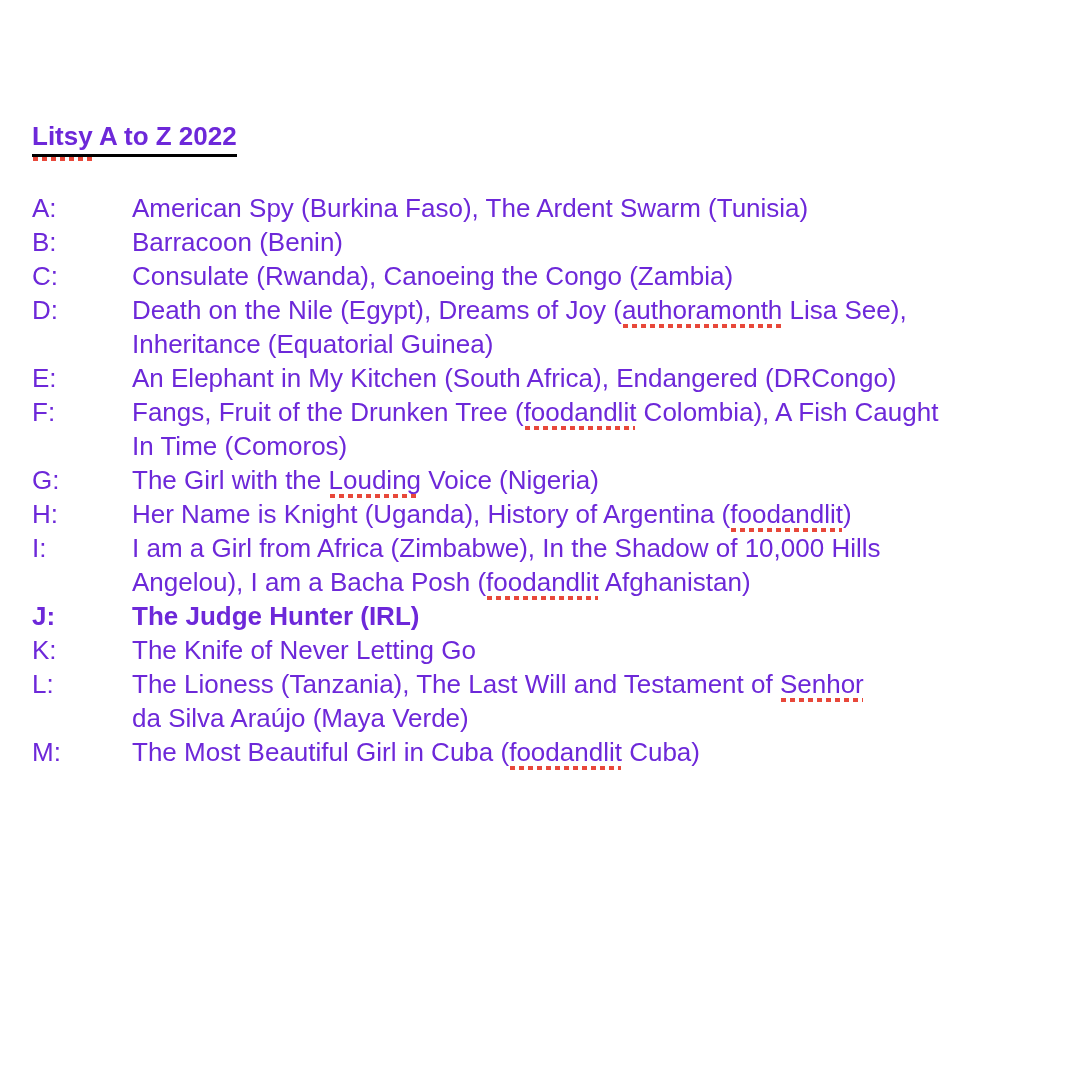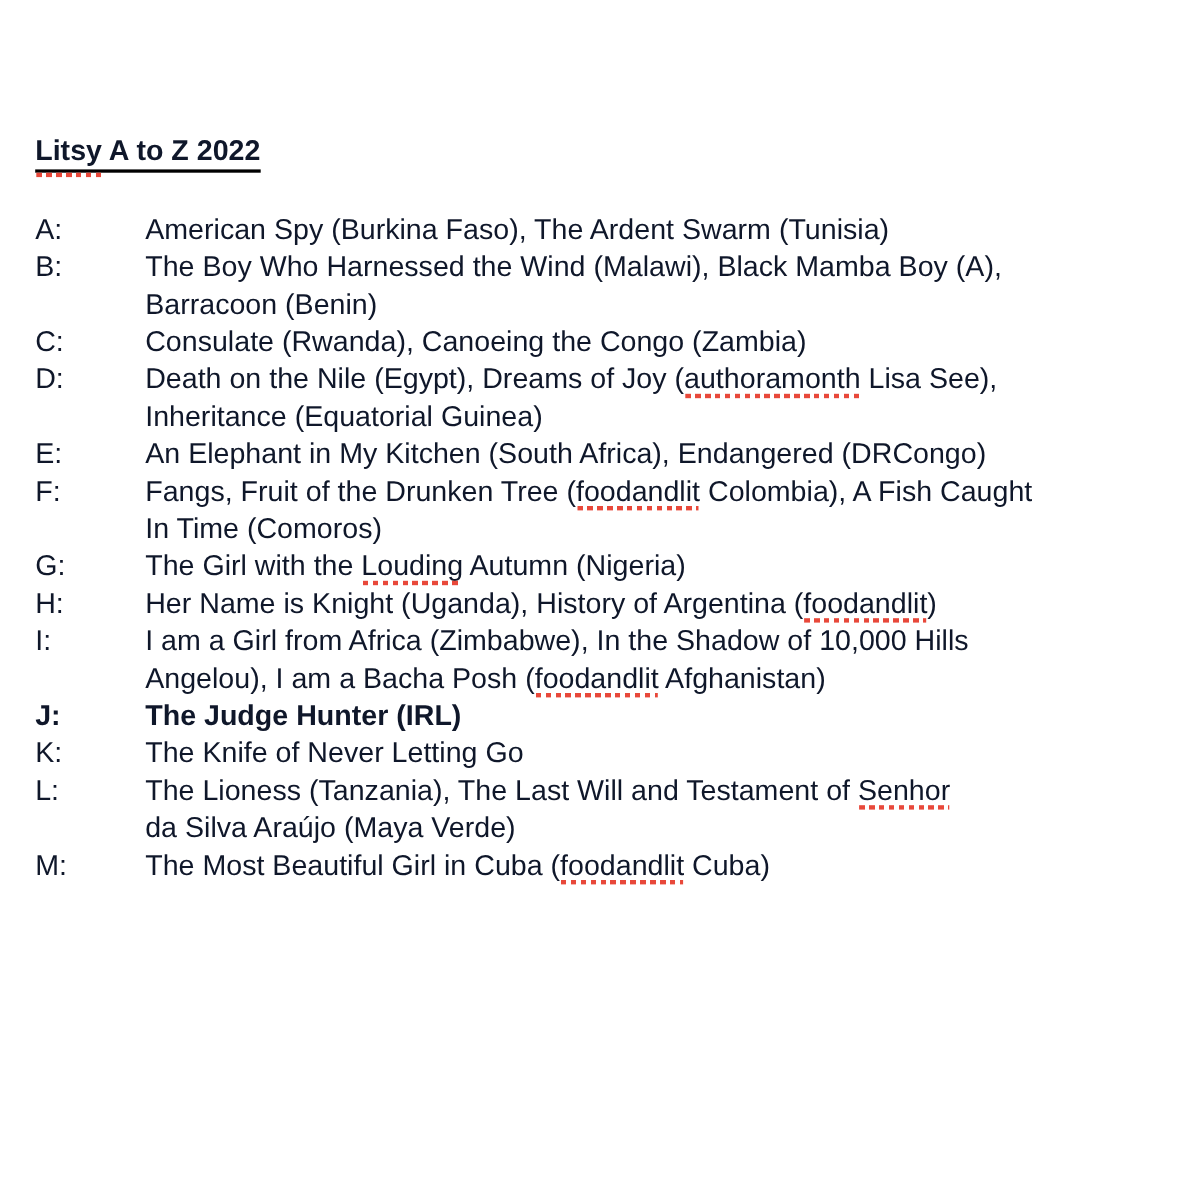--- a/index.html
+++ b/index.html
@@ -11,21 +11,21 @@
     background: #ffffff;
   }
   .page {
     box-sizing: border-box;
     width: 1080px;
     height: 1080px;
     padding: 119px 0 0 32px;
     font-family: "Liberation Sans", sans-serif;
     font-size: 26px;
     line-height: 34px;
-    color: #0f172a;
+    color: #6d28d9;
   }
   .title-line {
     font-weight: bold;
     margin: 0 0 34px 0;
     white-space: nowrap;
   }
   .title-underline {
     display: inline-block;
     border-bottom: 3px solid #000000;
     padding-bottom: 1px;
@@ -76,21 +76,20 @@
   <div>
       <div class="entry">
         <div class="letter">A:</div>
         <div class="lines">
           <div class="line"><span>American Spy (Burkina Faso), The Ardent Swarm (Tunisia)</span></div>
         </div>
       </div>
       <div class="entry">
         <div class="letter">B:</div>
         <div class="lines">
-          <div class="line"><span>The Boy Who Harnessed the Wind (Malawi), Black Mamba Boy (A),</span></div>
           <div class="line"><span>Barracoon (Benin)</span></div>
         </div>
       </div>
       <div class="entry">
         <div class="letter">C:</div>
         <div class="lines">
           <div class="line"><span>Consulate (Rwanda), Canoeing the Congo (Zambia)</span></div>
         </div>
       </div>
       <div class="entry">
@@ -109,21 +108,21 @@
       <div class="entry">
         <div class="letter">F:</div>
         <div class="lines">
           <div class="line"><span>Fangs, Fruit of the Drunken Tree (</span><span class="sp">foodandlit</span><span> Colombia), A Fish Caught</span></div>
           <div class="line"><span>In Time (Comoros)</span></div>
         </div>
       </div>
       <div class="entry">
         <div class="letter">G:</div>
         <div class="lines">
-          <div class="line"><span>The Girl with the </span><span class="sp">Louding</span><span> Autumn (Nigeria)</span></div>
+          <div class="line"><span>The Girl with the </span><span class="sp">Louding</span><span> Voice (Nigeria)</span></div>
         </div>
       </div>
       <div class="entry">
         <div class="letter">H:</div>
         <div class="lines">
           <div class="line"><span>Her Name is Knight (Uganda), History of Argentina (</span><span class="sp">foodandlit</span><span>)</span></div>
         </div>
       </div>
       <div class="entry">
         <div class="letter">I:</div>

